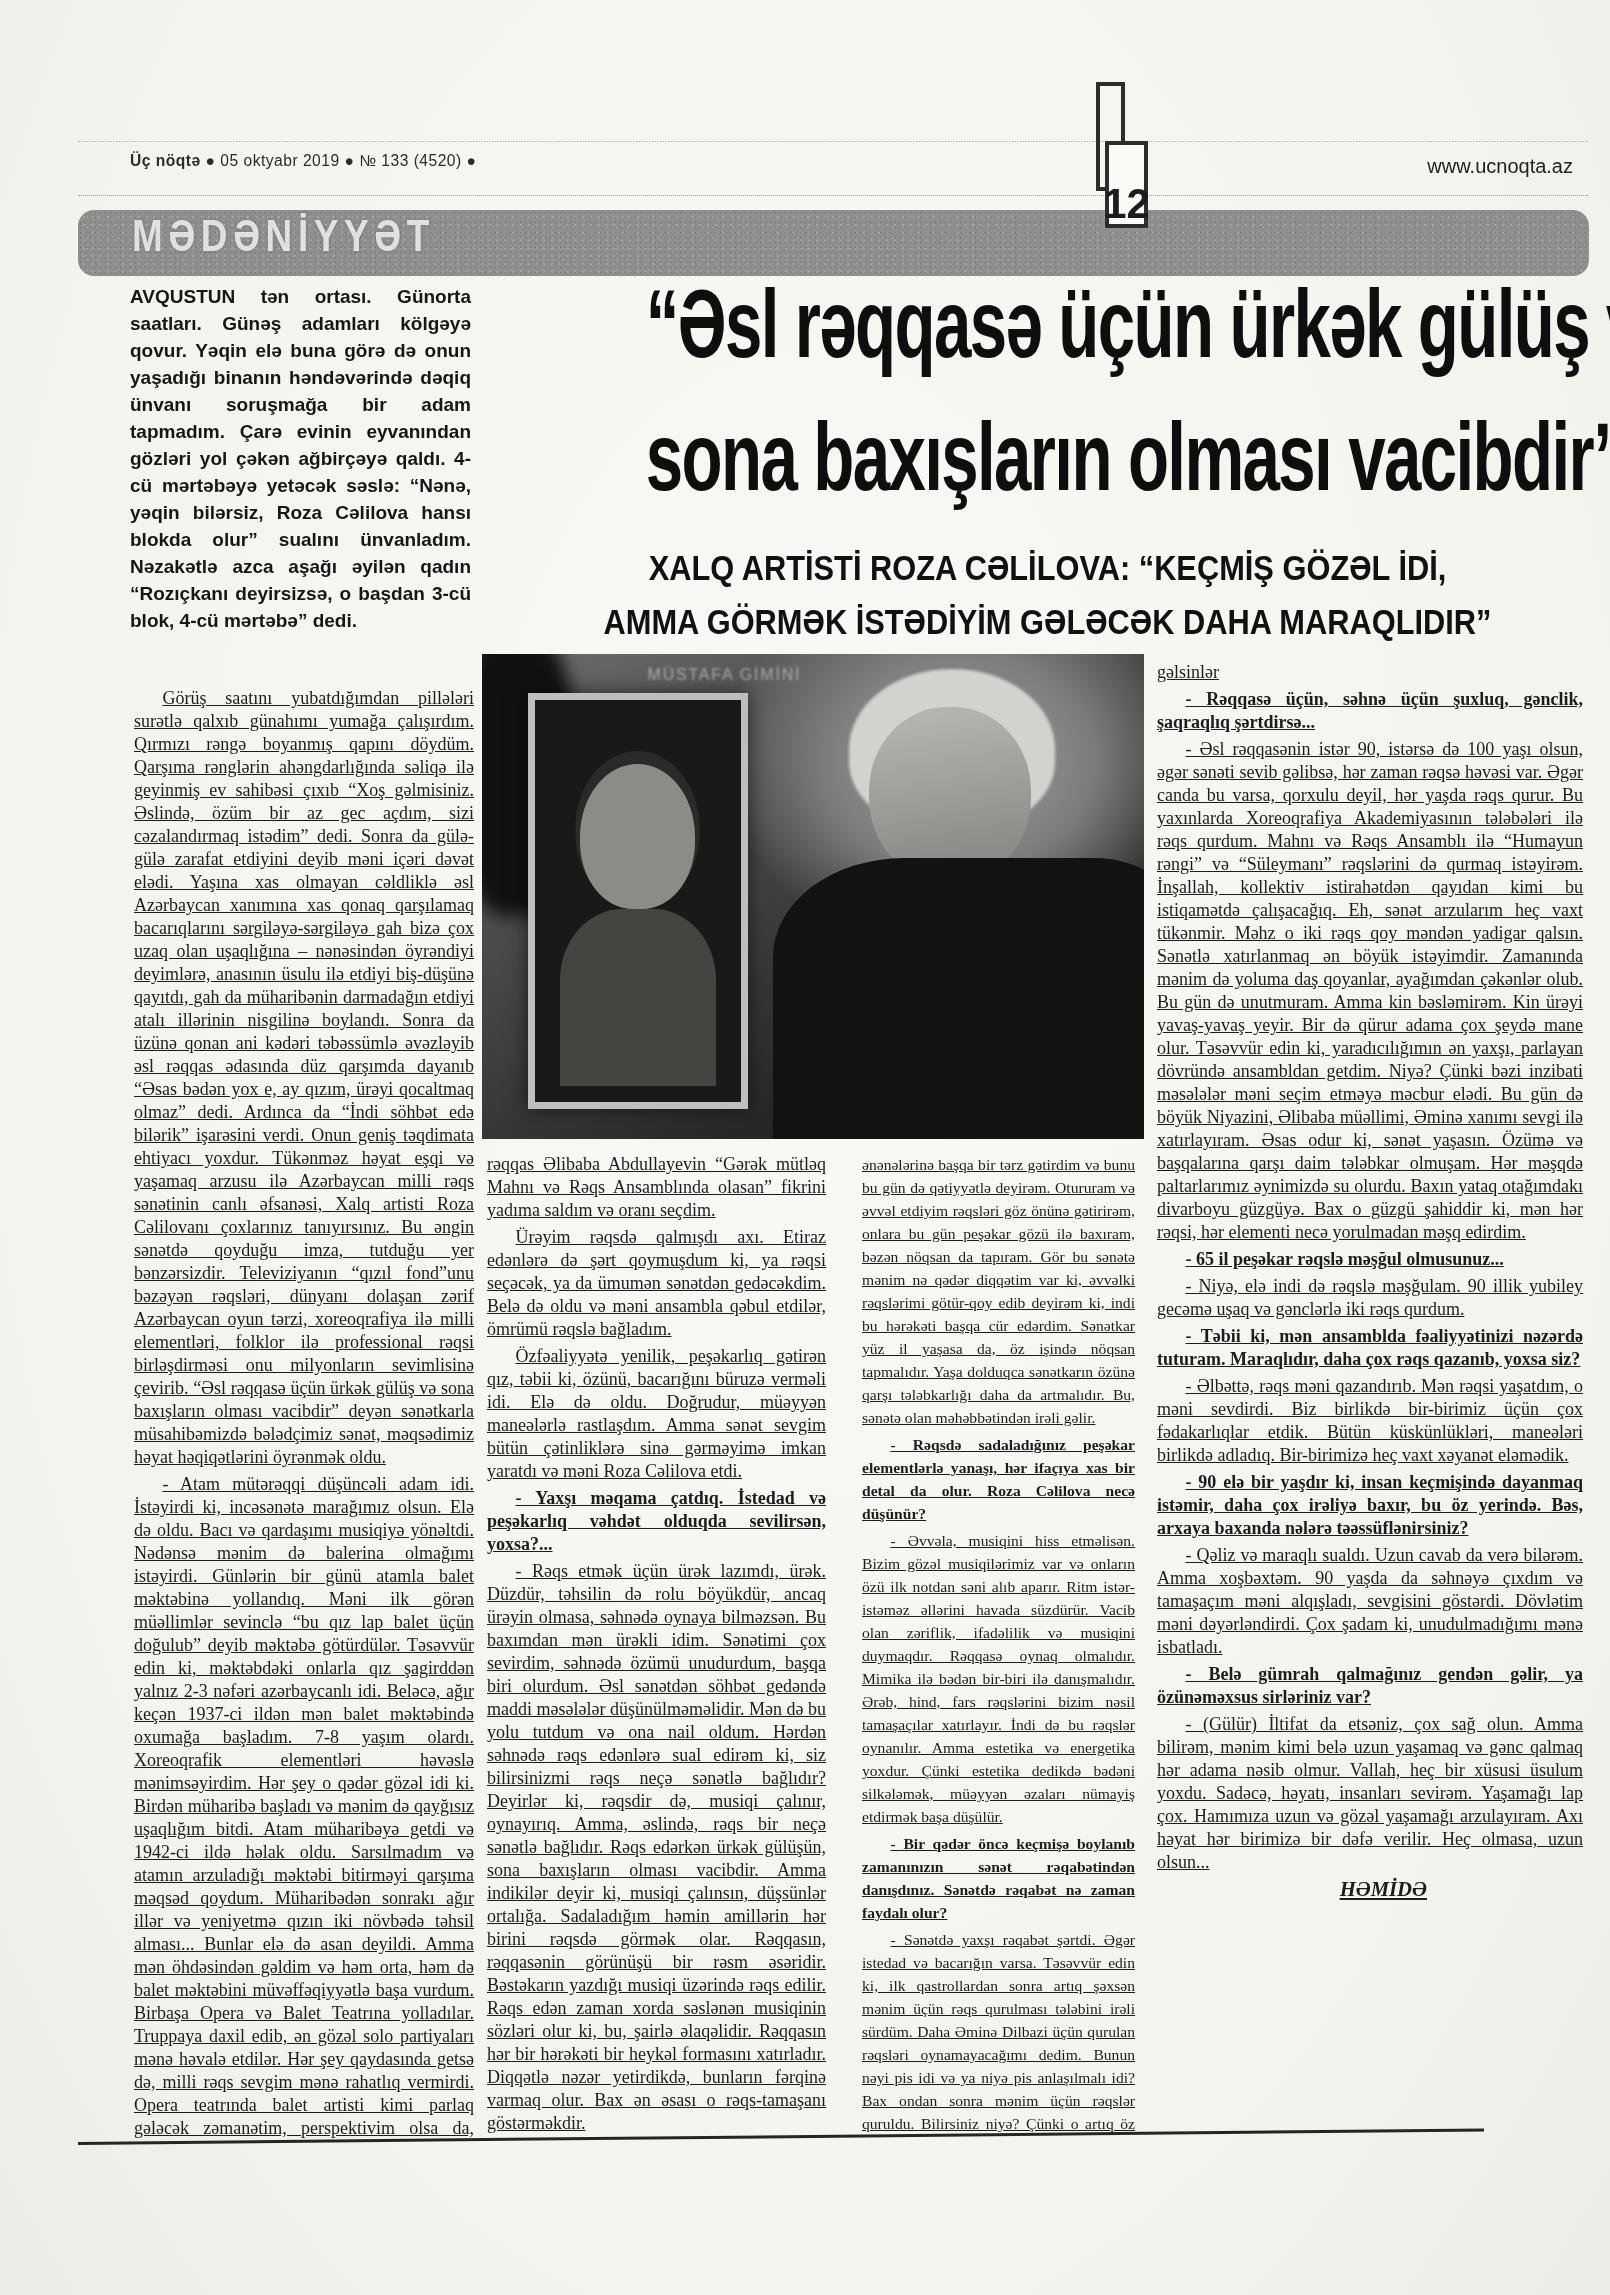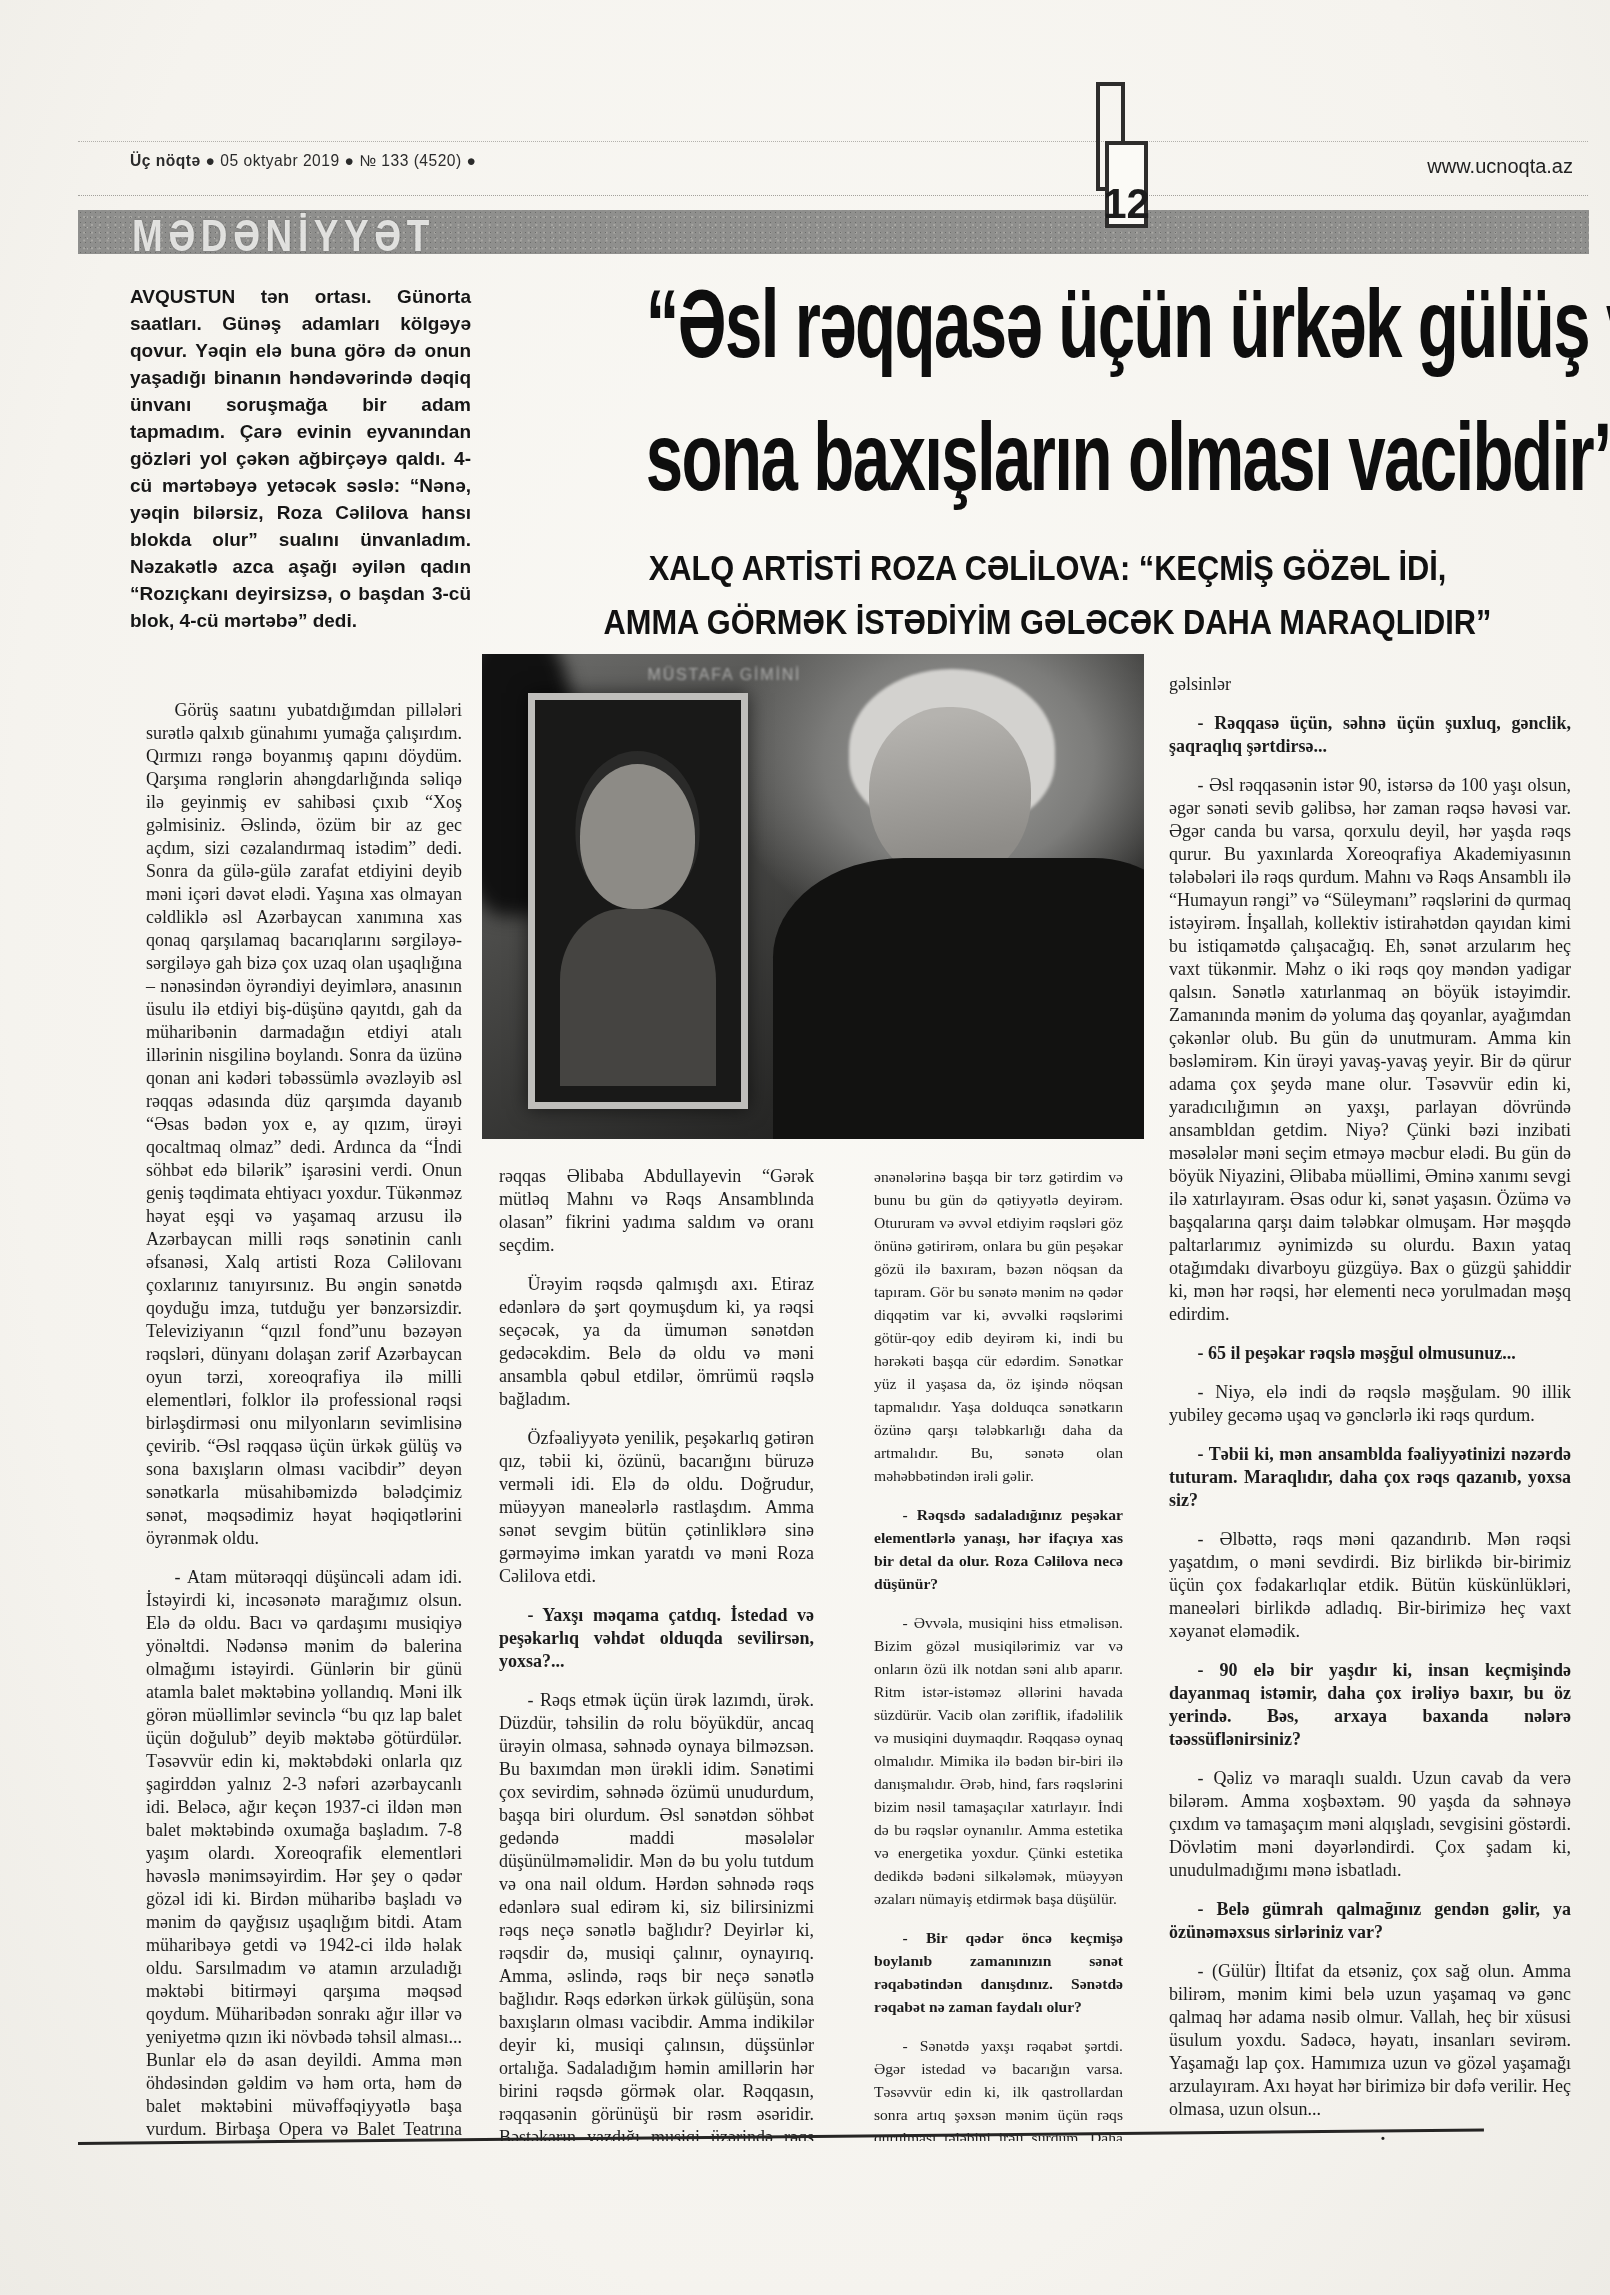--- a/index.html
+++ b/index.html
@@ -21,28 +21,28 @@
   .logo{position:absolute;left:1065px;top:82px;width:73px;height:161px;}
   .logo-box{position:absolute;border:4.1px solid #2e2d2c;background:transparent;}
   .logo-box-a{left:31px;top:0;width:21px;height:101px;}
   .logo-box-b{left:0;top:59px;width:35px;height:79px;border-width:4.6px;background:#fbfaf6;
               display:flex;align-items:flex-end;justify-content:center;z-index:3;margin-left:40px;}
   .logo-box-b span{font-family:"Liberation Sans",sans-serif;font-weight:700;font-size:42px;
                    line-height:41px;color:#1c1c1c;}
   .logo-box-c{left:47px;top:86px;width:14.7px;height:36px;z-index:2;}
 
   
-  .banner{position:absolute;left:78px;top:210px;width:1511px;height:44px;background-color:#8f8f8d;
+  .banner{position:absolute;left:78px;top:210px;width:1511px;height:66px;background-color:#8f8f8d;
           background-image:
             radial-gradient(circle,#6b6b69 18%,transparent 20%),
             radial-gradient(circle,#a9a8a4 16%,transparent 18%),
             radial-gradient(circle,#5d5d5b 12%,transparent 14%),
             radial-gradient(circle,#c2c1bd 10%,transparent 12%);
           background-size:5px 5px,7.8px 7.8px,3.2px 3.2px,10.6px 10.6px;
-          background-position:0 0,2.3px 3.2px,1.4px 0.9px,4.1px 1.8px;z-index:1;}
+          background-position:0 0,2.3px 3.2px,1.4px 0.9px,4.1px 1.8px;z-index:1;border-radius:16px;}
   .banner span{display:inline-block;margin-left:54px;font-family:"Liberation Sans",sans-serif;
                font-weight:700;font-size:45px;line-height:52px;letter-spacing:6.9px;
                color:rgba(252,252,250,.8);transform:scaleX(.82);transform-origin:left center;
                text-shadow:0 0 2.8px rgba(90,90,90,.6);}
 
   
   .lead{position:absolute;left:130px;top:283px;width:341px;font-family:"Liberation Sans",sans-serif;
         font-weight:700;font-size:19px;line-height:27px;text-align:justify;color:#161616;}
 
   
@@ -72,21 +72,21 @@
                  background:linear-gradient(170deg,#b5b3af 10%,#8e8c88 80%);border-radius:48%;}
   .ph-woman-body{position:absolute;left:44%;top:42%;width:62%;height:64%;background:#121211;
                  border-radius:32% 22% 0 0;}
   .ph-shadow-left{position:absolute;left:-4%;top:-6%;width:18%;height:60%;background:#111;
                   filter:blur(8.3px);border-radius:40%;}
   .watermark{position:absolute;left:25%;top:2.5%;font-family:"Liberation Sans",sans-serif;
              font-size:16px;letter-spacing:1.8px;color:#fff;opacity:.45;filter:blur(0.9px);}
 
   
   .col{position:absolute;text-align:justify;color:#1c1c1c;overflow:hidden;}
-  .col p{margin:16px;text-indent:28.5px;}
+  .col p{margin:4px;text-indent:28.5px;text-decoration:underline;}
   .col p.q{font-weight:700;}
   .col p.c{text-indent:0;}
   .col1{left:130px;top:683px;width:348px;height:1460px;font-size:18px;line-height:23px;}
   .col2{left:483px;top:1149px;width:347px;height:992px;font-size:18px;line-height:23px;}
   .col3{left:858px;top:1149px;width:281px;height:992px;font-size:15.6px;line-height:23px;}
   .col4{left:1153px;top:657px;width:434px;height:1483px;font-size:18px;line-height:23px;}
   .sig{text-align:right;font-weight:700;font-style:italic;font-size:20.7px;margin-top:19px;
        padding-right:156px;text-indent:0;}
 
   

